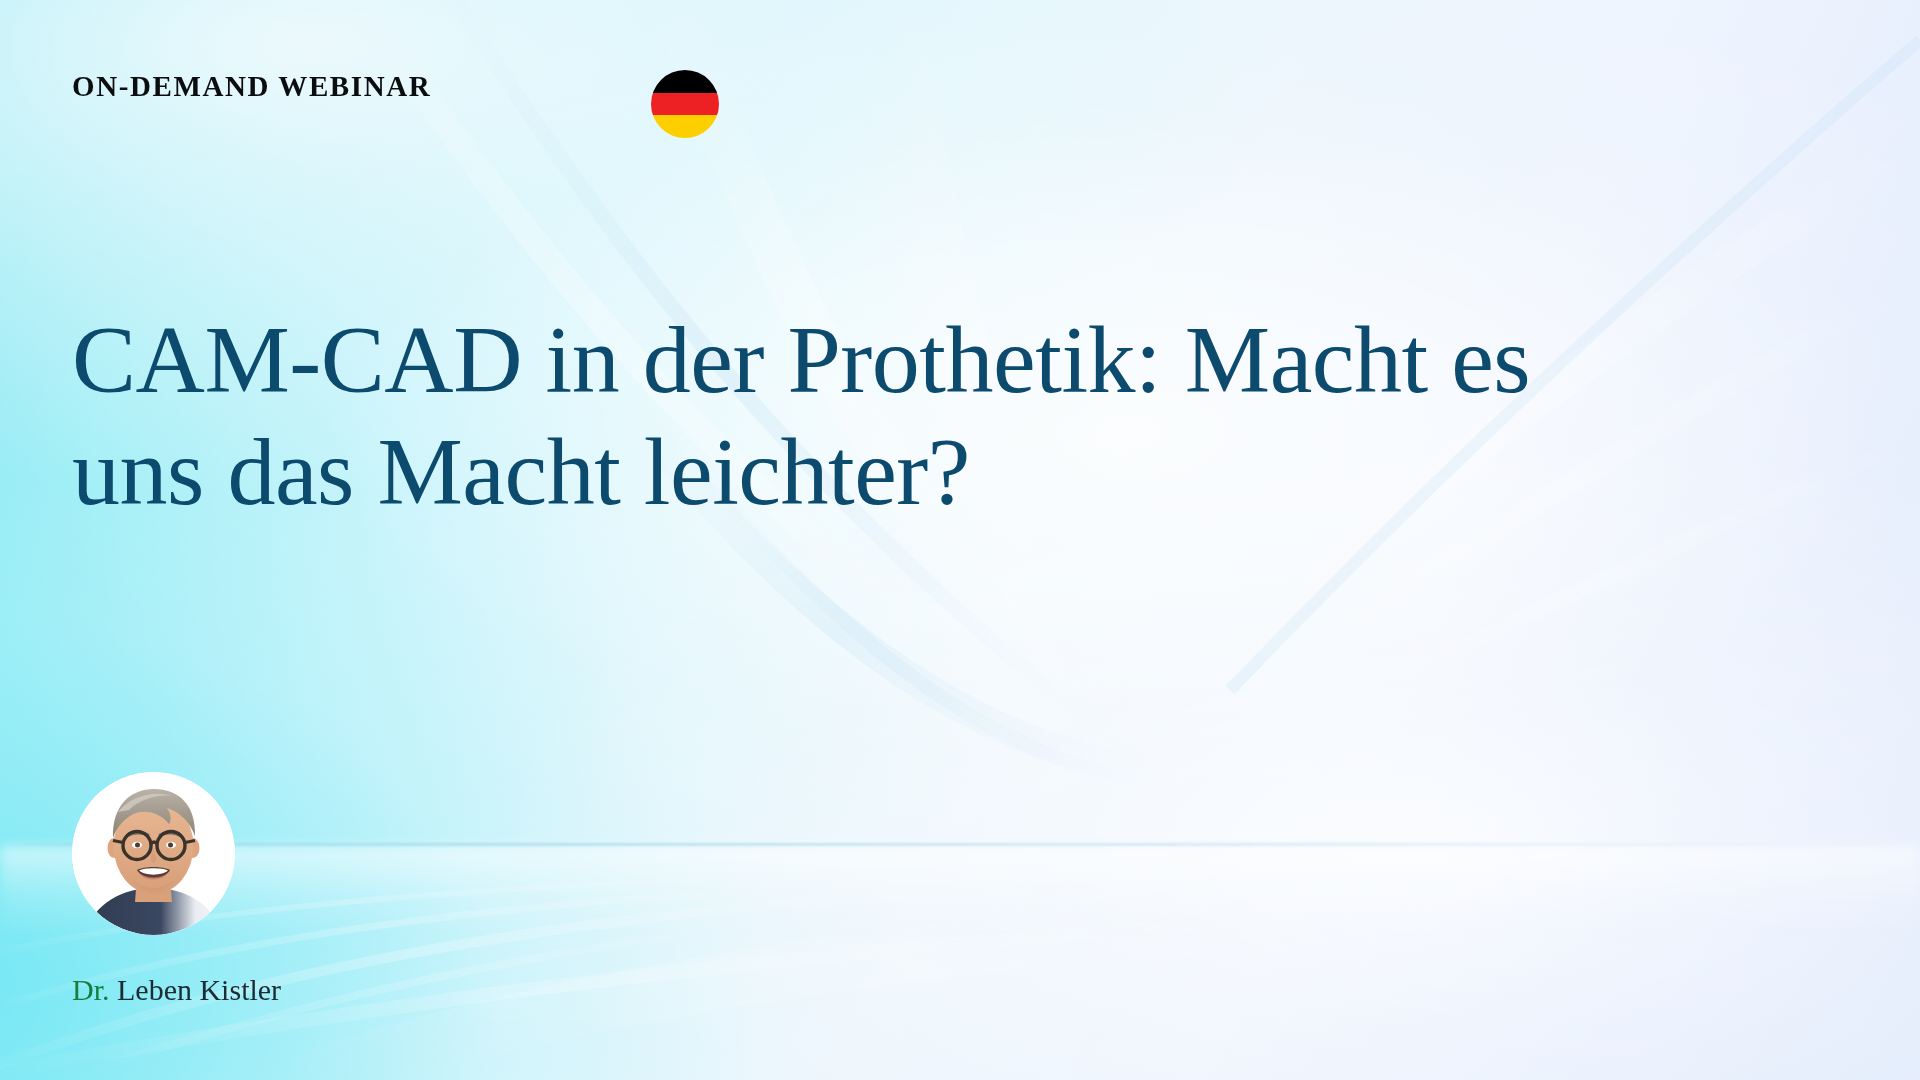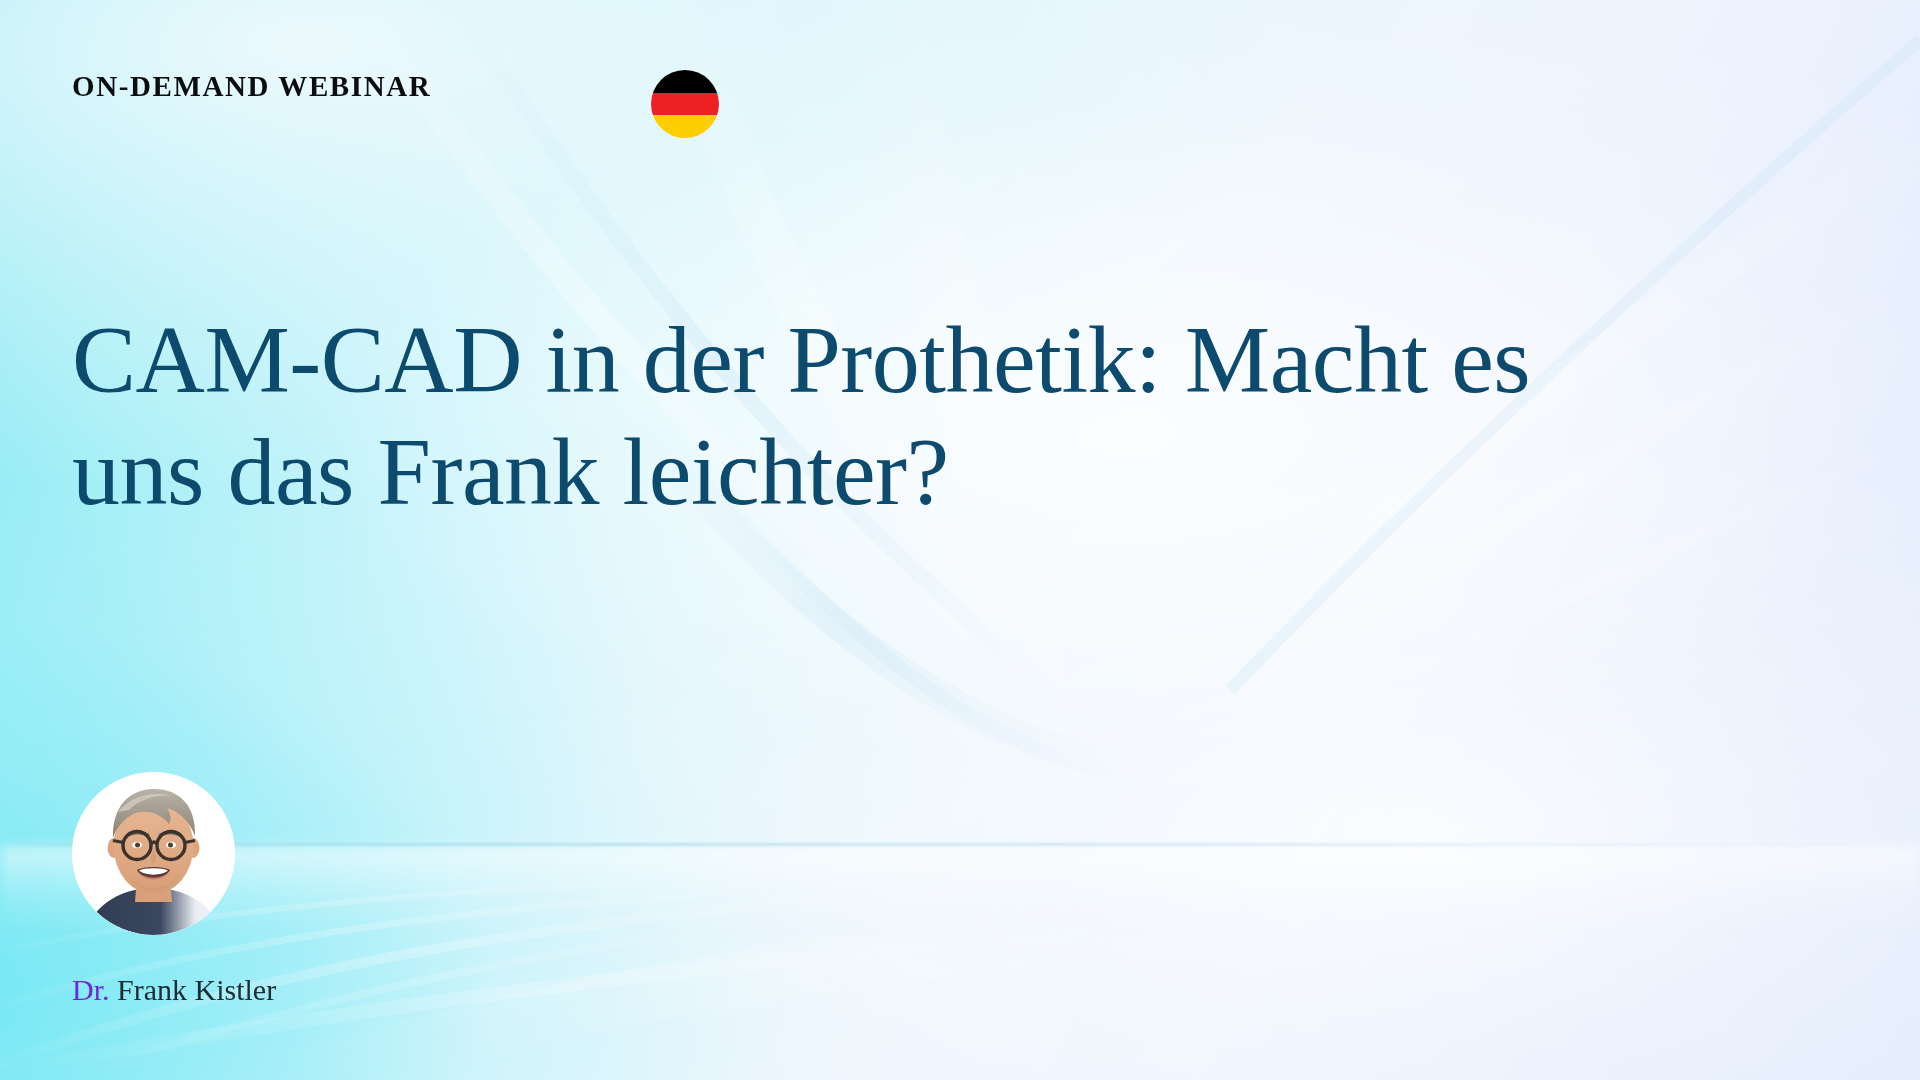--- a/index.html
+++ b/index.html
@@ -155,21 +155,21 @@
 
   .presenter-name {
     position: absolute;
     left: 72px;
     top: 972px;
     font-size: 30px;
     font-weight: 400;
     line-height: 1.2;
     white-space: nowrap;
   }
-  .presenter-name .honorific { color: #6d28d9; }
+  .presenter-name .honorific { color: #15803d; }
   .presenter-name .fullname  { color: #1d2b33; }
 </style>
 </head>
 <body>
 
 <div id="slide">
 
   <div class="bg-layer bg-base"></div>
   <div class="bg-layer bg-cyan"></div>
   <div class="bg-layer bg-topleft"></div>
@@ -227,21 +227,21 @@
   <div class="eyebrow">ON-DEMAND WEBINAR</div>
 
   <div class="flag">
     <div class="band b-black"></div>
     <div class="band b-red"></div>
     <div class="band b-gold"></div>
   </div>
 
   <h1 class="title">
     <span class="tline">CAM-CAD in der Prothetik: Macht es</span>
-    <span class="tline">uns das Frank leichter?</span>
+    <span class="tline">uns das Macht leichter?</span>
   </h1>
 
   <div class="avatar">
     <svg viewBox="0 0 163 163" aria-hidden="true">
       <defs>
         <clipPath id="avclip">
             <circle cx="81.5" cy="81.5" r="81.5"></circle>
           </clipPath>
         <linearGradient id="skin" x1="0" y1="0" x2="0" y2="1">
           <stop offset="0%" stop-color="#e8b894"></stop>
@@ -297,16 +297,16 @@
         <path d="M67,98.5 C 73,95.6 90,95.6 96,98.5 C 90,104 73,104 67,98.5 Z" fill="#ffffff"></path>
         <path d="M66,100 C 73,107 90,107 97,100 C 90,110 73,110 66,100 Z" fill="#c9766c" opacity="0.7"></path>
 
         <path d="M46,86 C 52,104 66,118 81.5,120 C 97,118 111,104 117,86
                  C 112,104 98,115 81.5,116 C 65,115 51,104 46,86 Z" fill="#c98f6a" opacity="0.28"></path>
       </g>
     </svg>
   </div>
 
   <div class="presenter-name">
-    <span class="honorific">Dr.</span><span>&nbsp;</span><span class="fullname">Frank Kistler</span>
+    <span class="honorific">Dr.</span><span>&nbsp;</span><span class="fullname">Leben Kistler</span>
   </div>
 
 </div>
 
 </body></html>

